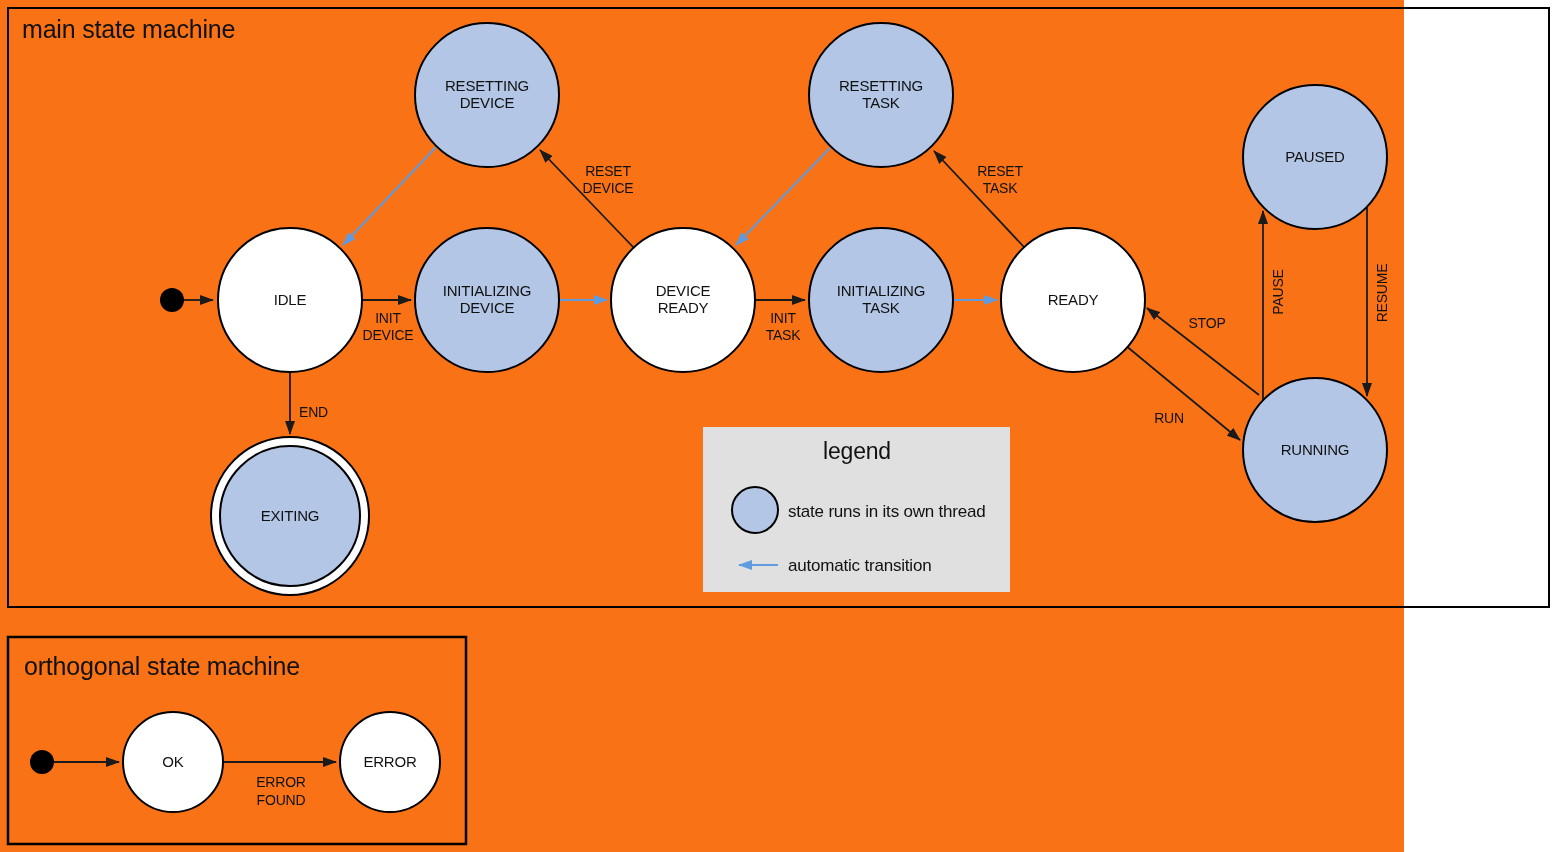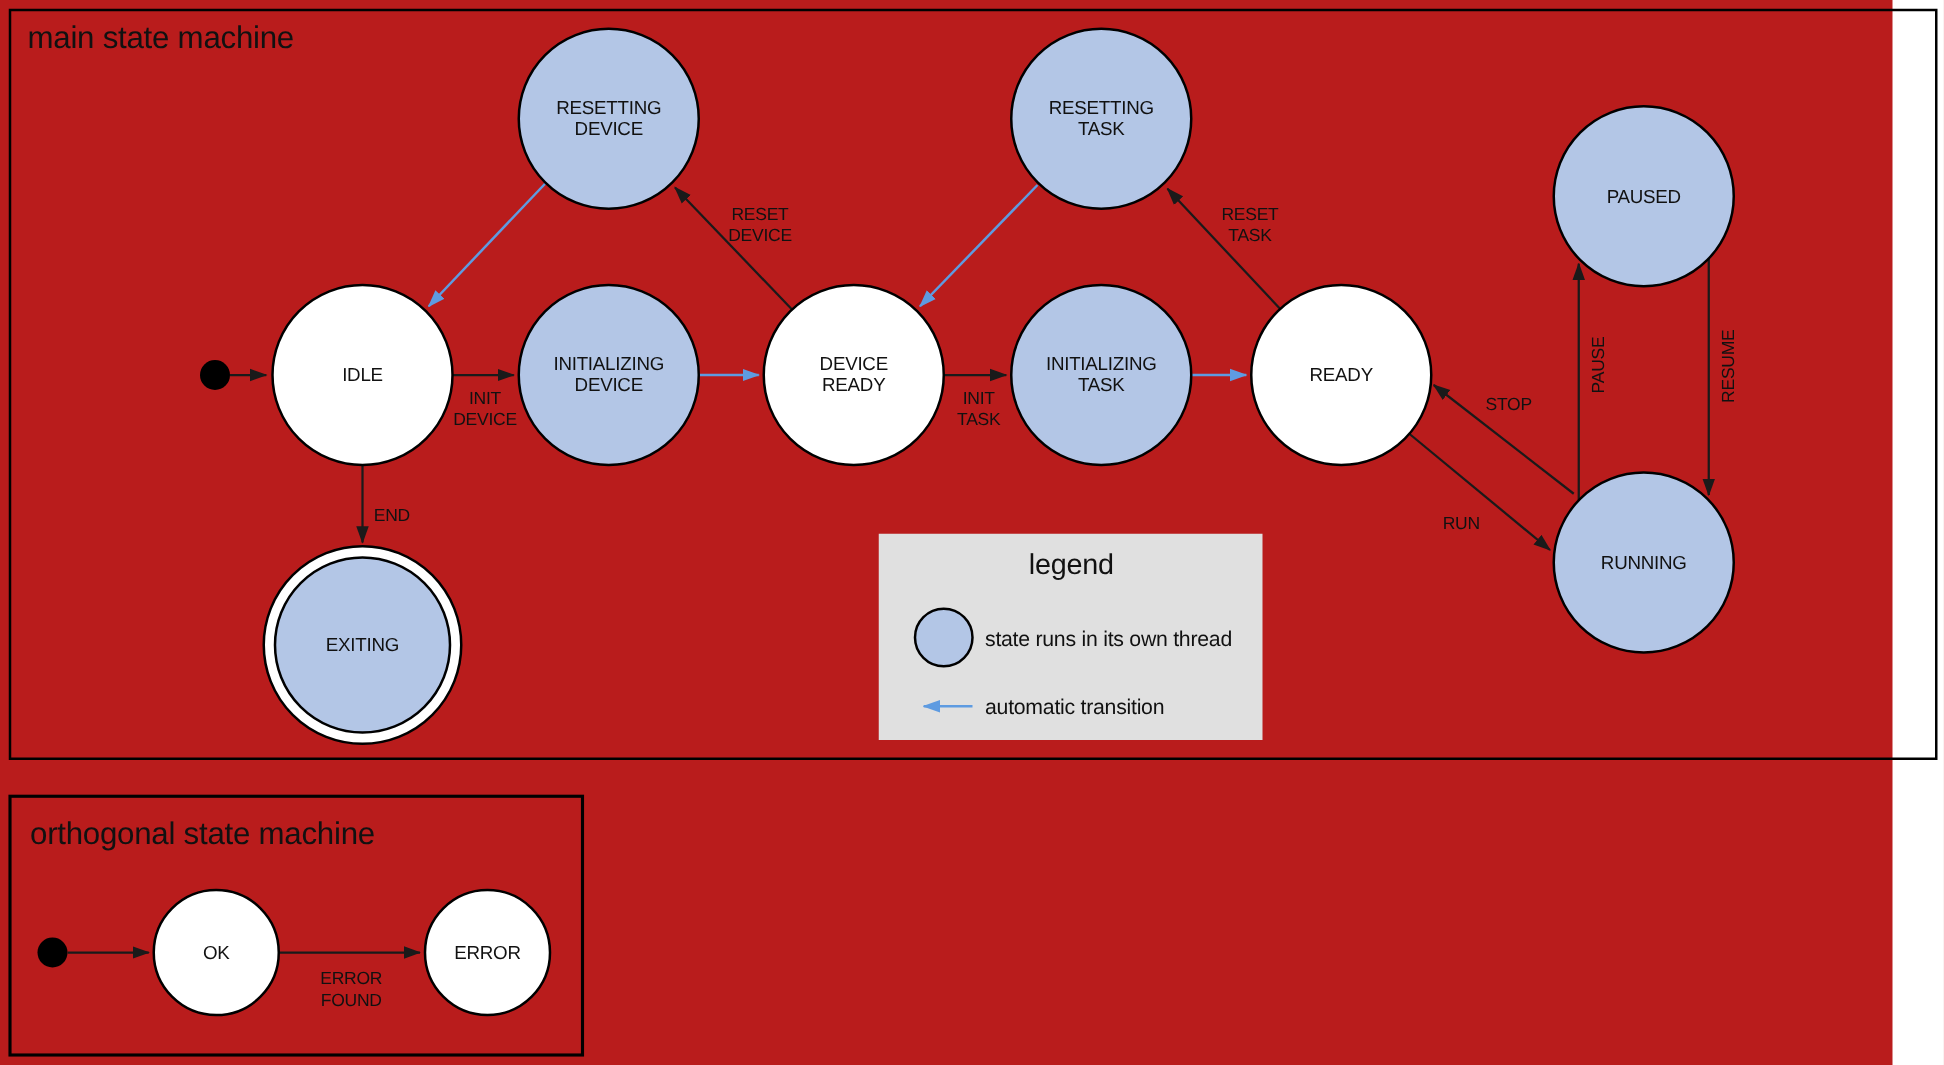--- a/index.html
+++ b/index.html
@@ -1,16 +1,16 @@
 <!DOCTYPE html>
 <html><head>
 <meta charset="utf-8">
 <style>
   html, body { margin: 0; padding: 0; background: #ffffff; }
-  .stage { position: relative; width: 1514px; height: 852px; background: #b91c1c; }
+  .stage { position: relative; width: 1404px; height: 852px; background: #f97316; }
   svg { display: block; }
   text {
     font-family: "Liberation Sans", sans-serif;
     fill: #111111;
     letter-spacing: -0.2px;
   }
   .panel-title { font-size: 25px; font-weight: 400; }
   .legend-title { font-size: 23px; font-weight: 400; text-anchor: middle; }
   .legend-text { font-size: 17px; font-weight: 400; }
   .state-label { font-size: 15px; font-weight: 500; text-anchor: middle; }

